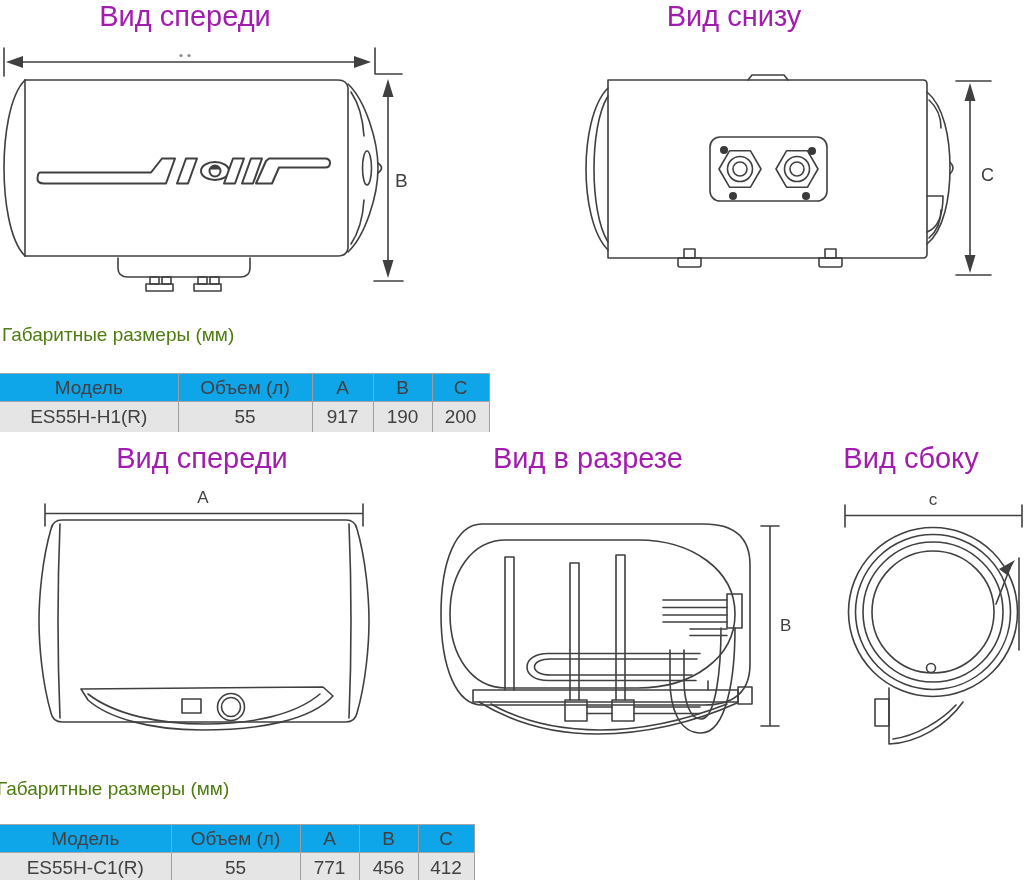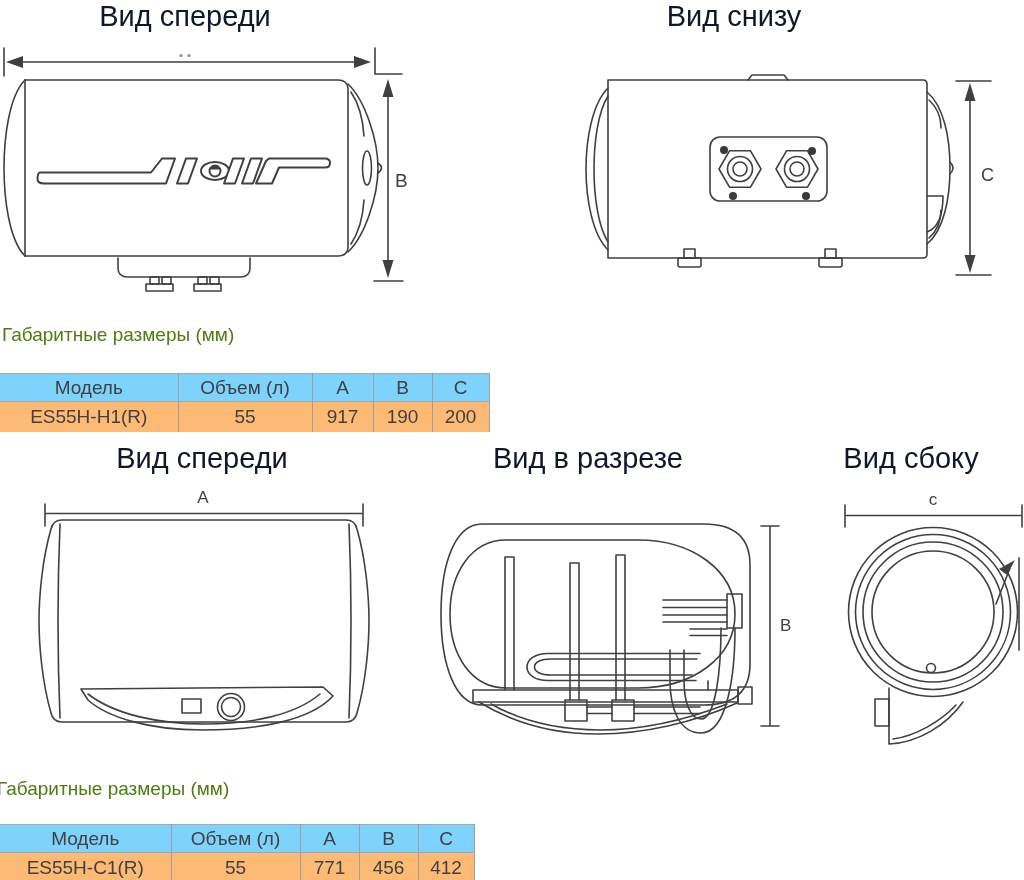--- a/index.html
+++ b/index.html
@@ -3,38 +3,38 @@
 <meta charset="utf-8">
 <style>
   html,body { margin:0; padding:0; background:#ffffff; }
   .page {
     position:relative; width:1024px; height:880px; overflow:hidden;
     background:#ffffff; font-family:"Liberation Sans", sans-serif;
   }
   .drawing-layer { position:absolute; left:0; top:0; z-index:0; }
   .view-title {
     position:absolute; transform:translateX(-50%);
-    white-space:nowrap; font-size:29px; color:#0f172a; z-index:1;
+    white-space:nowrap; font-size:29px; color:#a21caf; z-index:1;
   }
   .dim-heading {
     position:absolute; font-size:19px; color:#4d7c0f; z-index:1; white-space:nowrap;
   }
   table.spec {
     position:absolute; z-index:1; border-collapse:collapse; table-layout:fixed;
     font-size:19px; color:#414042;
   }
   table.spec th, table.spec td {
     padding:0; text-align:center; font-weight:normal;
     border-right:1px solid #9d9fa2;
   }
   table.spec th {
-    background:#7dd3fc; height:27px;
+    background:#0ea5e9; height:27px;
     border-top:1px solid #a4a6a9; border-bottom:1px solid #a4a6a9;
   }
-  table.spec td { height:30px; background:#fdba74; }
+  table.spec td { height:30px; background:#e5e5e5; }
   svg text { font-family:"Liberation Sans", sans-serif; fill:#414042; }
 </style>
 </head>
 <body>
 
 <div class="page">
 
   <svg class="drawing-layer" width="1024" height="880" viewBox="0 0 1024 880">
     <g stroke="#404040" fill="none" stroke-width="1.6" stroke-linejoin="round" stroke-linecap="round">
 

